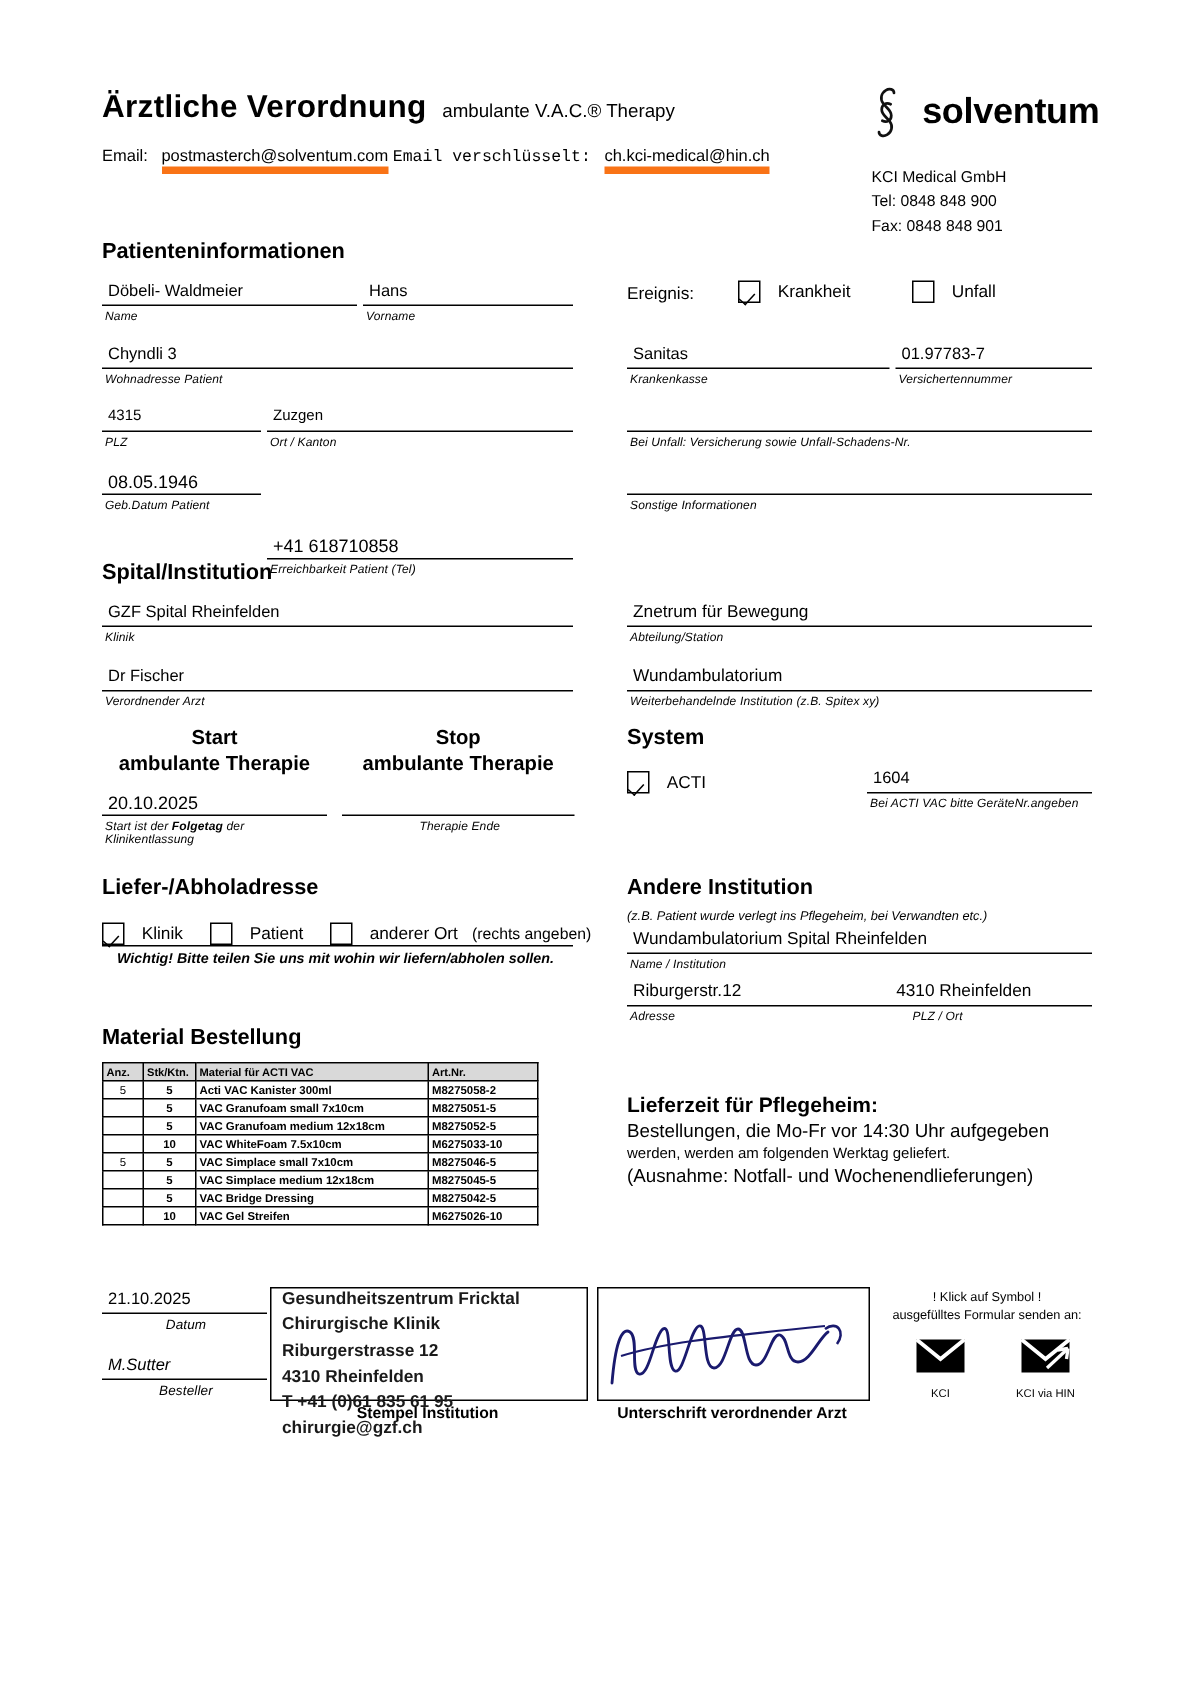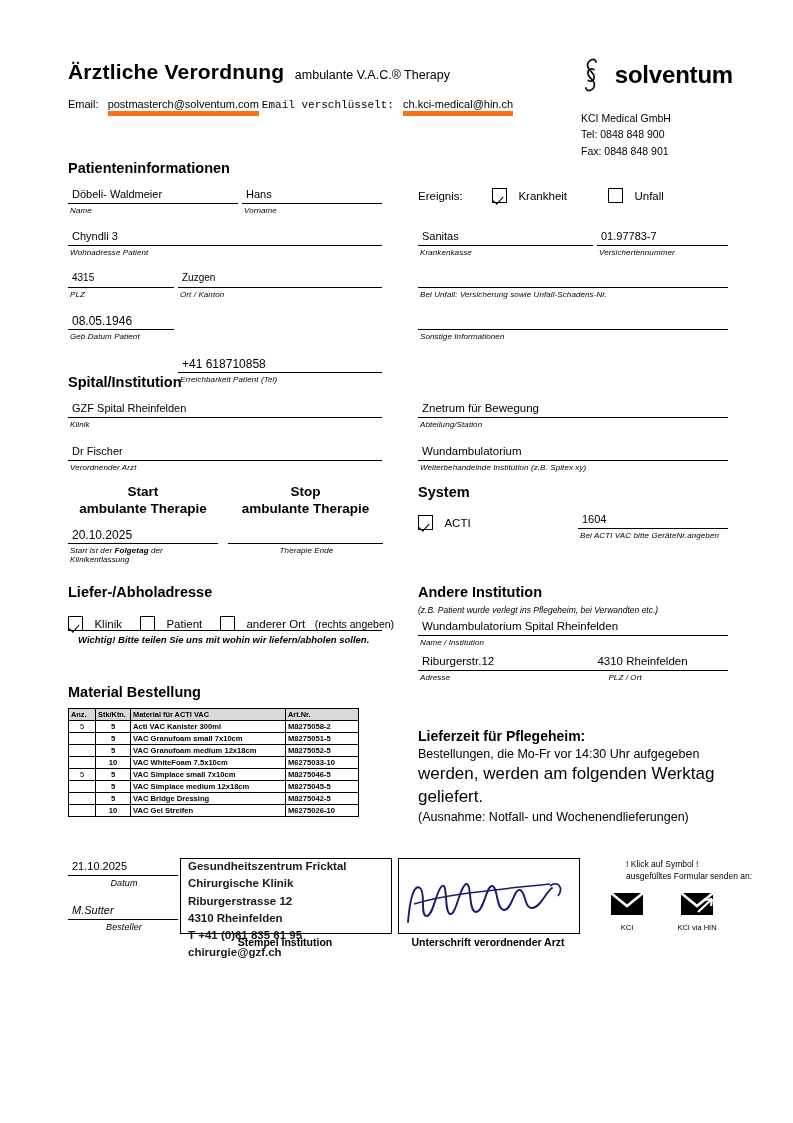--- a/index.html
+++ b/index.html
@@ -56,21 +56,21 @@
   .c-anz{width:22px;text-align:center;}
   .c-stk{width:30px;text-align:center;font-weight:bold;}
   .c-mat{width:150px;font-weight:bold;}
   .c-art{width:68px;font-weight:bold;}
 
   
   .stamp-box{position:absolute;border:1px solid #000;}
   .stamp-text{position:absolute;font-size:11.5px;line-height:1.5;font-weight:bold;color:#1a1a1a;}
   .sig-caption{font-size:10.5px;font-weight:bold;text-align:center;}
 
-  .send-note{font-size:8.5px;line-height:1.45;margin-left:38px;}
+  .send-note{font-size:8.5px;text-align:center;line-height:1.45;}
   .icon-lbl{font-size:7.5px;text-align:center;margin-top:3px;}
 </style>
 </head>
 <body>
 
 <div class="page">
  <div class="sheet">
 
   <div class="hdr">
     <span class="hdr-title">Ärztliche Verordnung</span>
@@ -328,21 +328,21 @@
           <td class="c-mat">VAC Gel Streifen</td>
           <td class="c-art">M6275026-10</td>
         </tr>
       </tbody>
     </table>
   </div>
 
   <div style="position:absolute;left:358px;top:688px;width:320px;">
     <div style="font-size:14px;font-weight:bold;">Lieferzeit für Pflegeheim:</div>
     <div style="font-size:12.5px;line-height:1.35;margin-top:2px;">Bestellungen, die Mo-Fr vor 14:30 Uhr aufgegeben</div>
-    <div style="font-size:17px;line-height:1.35;">werden, werden am folgenden Werktag geliefert.</div>
+    <div style="font-size:10px;line-height:1.35;">werden, werden am folgenden Werktag geliefert.</div>
     <div style="font-size:12.5px;line-height:1.35;">(Ausnahme: Notfall- und Wochenendlieferungen)</div>
   </div>
 
   <div class="fld" style="left:8px;top:820px;width:110px;">
     <div class="val" style="font-size:11px;">21.10.2025</div>
     <div class="line"></div>
     <div class="cap" style="text-align:center;font-size:9px;">Datum</div>
   </div>
   <div class="fld" style="left:8px;top:864px;width:110px;">
     <div class="val" style="font-size:11px;font-style:italic;">M.Sutter</div>

